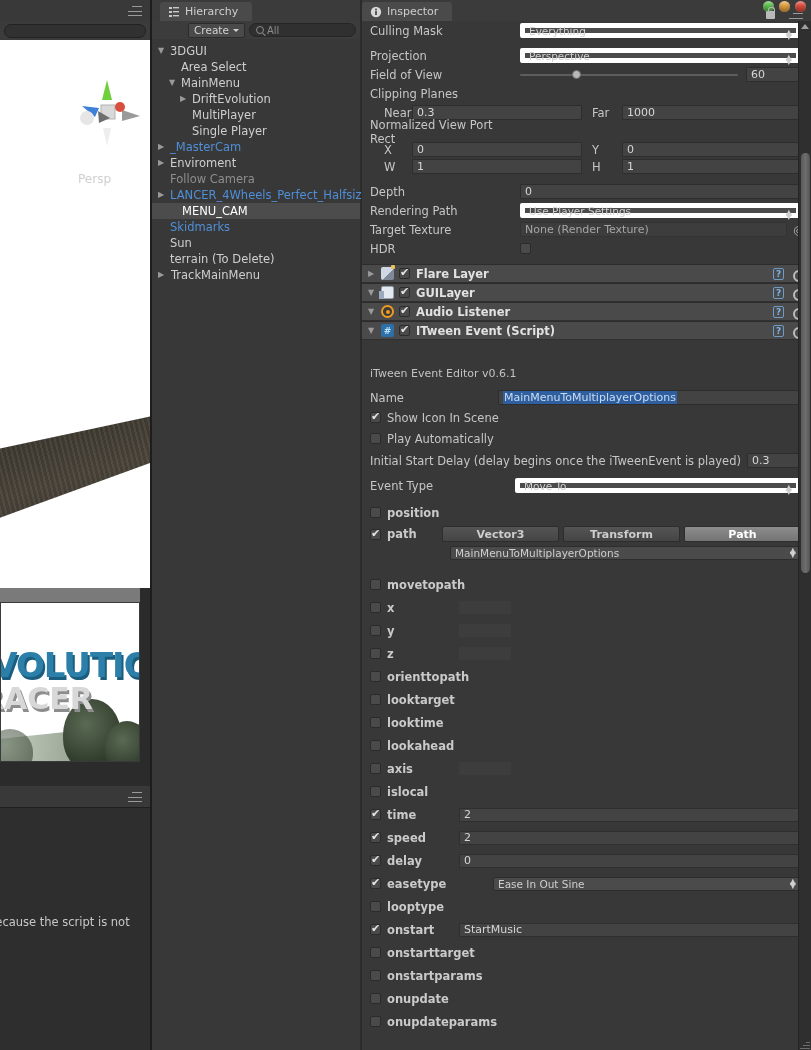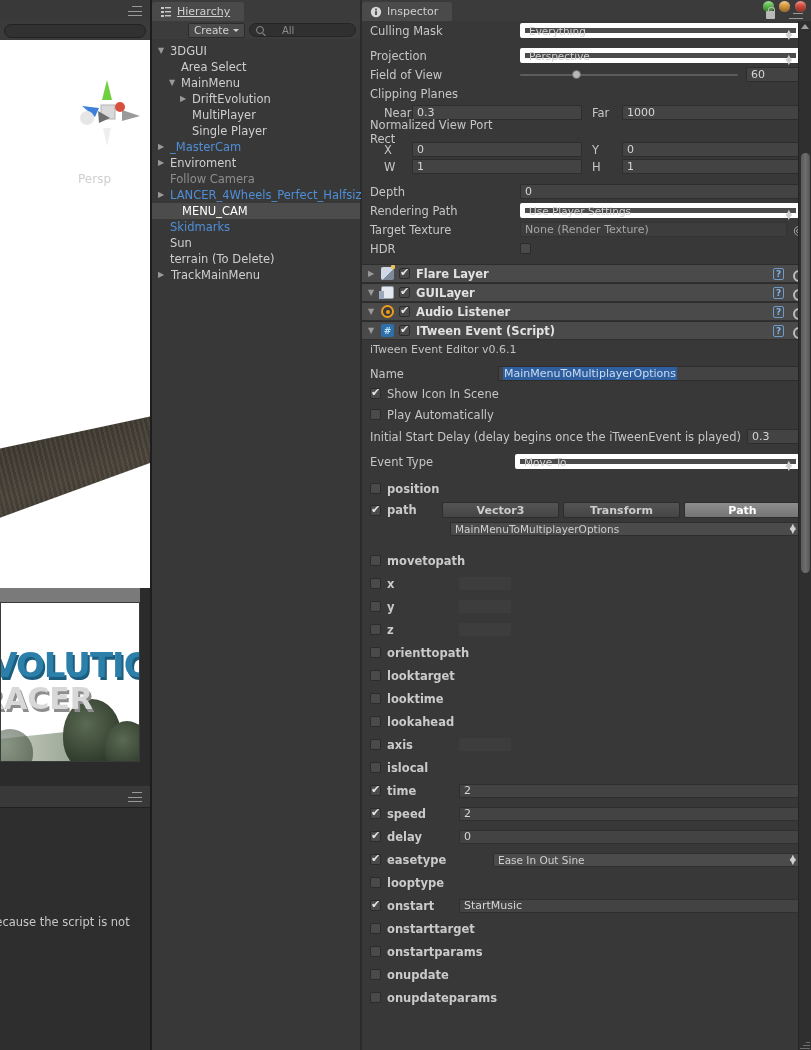--- a/index.html
+++ b/index.html
@@ -65,29 +65,29 @@
      background:#2e2e2e; border-top:1px solid #1f1f1f; }
   #console-msg { position:absolute; left:-12px; top:107px; font-size:11.5px; color:#c8c8c8;
      white-space:nowrap; }
 
   
   #seam { position:absolute; left:150px; top:0; width:2px; height:1050px; background:#1d1d1d; }
 
   
   #hierarchy { left:152px; top:0; width:208px; height:1050px; background:#383838; }
   #h-tabstrip { height:21px; background:#3b3b3b; position:relative; }
-  #h-tab { left:0;text-decoration:underline; }
+  #h-tab { left:8px; }
   #h-toolbar { position:absolute; left:0; top:21px; width:208px; height:18px;
      background:#3c3c3c; display:flex; align-items:center; padding:0 4px; gap:4px; }
   #h-create { height:15px; background:#4a4a4a; border:1px solid #2c2c2c; border-radius:2px;
      font-size:10.5px; color:#d2d2d2; display:flex; align-items:center; padding:0 5px; gap:4px;margin-left:32px; }
   #h-create .car { width:0;height:0;border-left:3px solid transparent;border-right:3px solid transparent;
      border-top:3px solid #cfcfcf; }
   #h-search { flex:1; height:14px; border-radius:7px; background:#303030; border:1px solid #252525;
-     display:flex; align-items:center; padding:0 6px; gap:18px; }
+     display:flex; align-items:center; padding:0 6px; gap:3px; }
   #h-search .mag { width:8px;height:8px;border:1.2px solid #8d8d8d;border-radius:50%; position:relative; flex:none;}
   #h-search .mag::after{content:"";position:absolute;right:-3px;bottom:-2px;width:4px;height:1.2px;background:#8d8d8d;transform:rotate(45deg);}
   #h-search span { font-size:10px; color:#8d8d8d; }
   #h-tree { position:absolute; left:0; top:41px; right:0; bottom:0; background:#383838;
      padding-top:2px; }
   .hrow { height:16px; display:flex; align-items:center; font-size:11.5px; color:#cfcfcf;
      padding-left:6px; }
   .hrow.sel { background:#4c4c4c; color:#ffffff; }
   .hrow.prefab { color:#4f8fd8; }
   .hrow.dim { color:#8e8e8e; }
@@ -152,21 +152,21 @@
      font-size:9px; color:#bfe4ff; font-weight:bold; }
   .hdr-right { margin-left:auto; display:flex; align-items:center; gap:7px; padding-right:8px; }
   .helpbtn { width:11px; height:12px; border:1px solid #6f9bc9; border-radius:2px;
      color:#7fb2e6; font-size:9px; line-height:10px; text-align:center; font-weight:bold; }
   .gear { width:12px; height:12px; position:relative; }
   .gear::before{content:"";position:absolute;left:2px;top:2px;width:8px;height:8px;
      border:2px solid #bdbdbd;border-radius:50%;}
   .gear::after{content:"";position:absolute;right:-1px;bottom:0px;width:0;height:0;
      border-left:3px solid transparent;border-right:3px solid transparent;border-top:3px solid #bdbdbd;}
 
-  .note { font-size:11px; color:#c2c2c2; padding:3px 0 4px 8px; }
+  .note { font-size:11px; color:#c2c2c2; padding:3px 0 4px 8px;margin-top:24px; }
 
   
   .sel-text { background:#2f5f9e; color:#c9dcf3; padding:0 1px; }
 
   
   .pbtn { flex:1; height:16px; margin-right:4px; border:1px solid #2d2d2d; border-radius:2px;
      background:linear-gradient(#545454,#454545); color:#cdcdcd; font-size:11px;
      display:flex; align-items:center; justify-content:center; }
   .pbtn.active { background:linear-gradient(#8d8d8d,#747474); color:#ffffff; }
 

